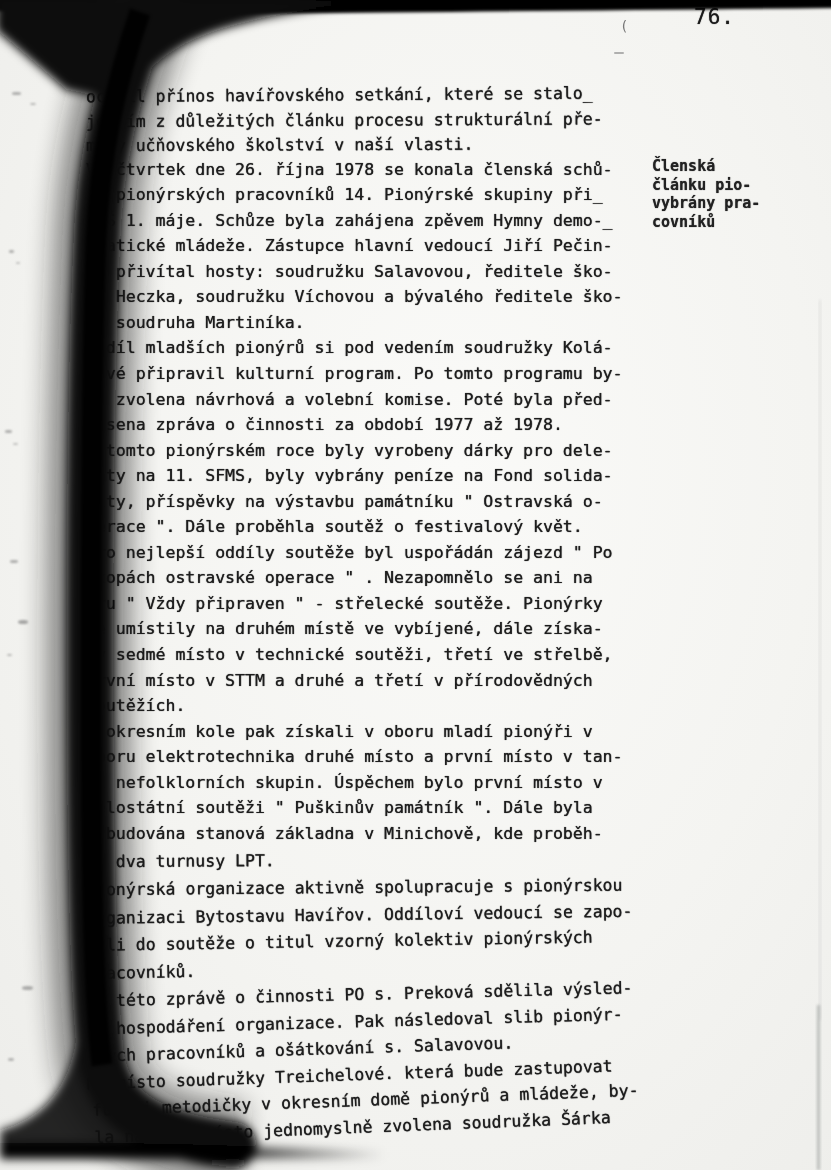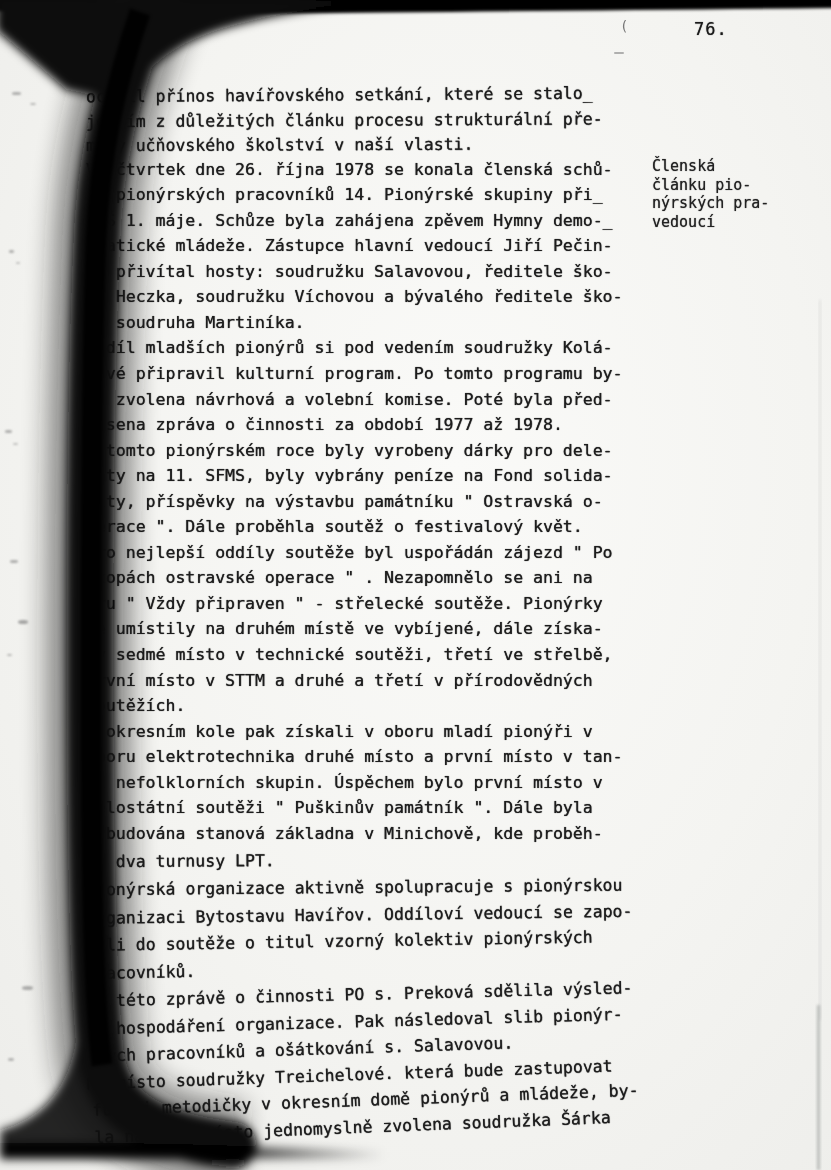--- a/index.html
+++ b/index.html
@@ -42,26 +42,27 @@
   .tline:nth-child(38){transform:rotate(-1.80deg);}
   .tline:nth-child(39){transform:rotate(-1.95deg);}
   .tline:nth-child(40){transform:rotate(-2.10deg) translateX(6px);}
   .tline:nth-child(41){transform:rotate(-2.25deg) translateX(8px);}
   
   .margin-note{
     position:absolute;left:652px;top:157px;width:160px;
     z-index:2;
     font-size:15px;color:#222;
     text-shadow:0 0 1px rgba(25,25,25,.8);
+    font-weight:bold;
   }
   .margin-note .tline{height:18.6px;line-height:18.6px;transform:none;}
   
   .page-number{
-    position:absolute;left:694px;top:19px;z-index:2;
-    font-size:17px;color:#1a1a1a;letter-spacing:1px;
+    position:absolute;left:694px;top:5px;z-index:2;
+    font-size:21px;color:#1a1a1a;letter-spacing:1px;
     text-shadow:0 0 1px rgba(25,25,25,.85);
   }
   .stray-paren{
     position:absolute;left:620px;top:18px;z-index:2;
     font-size:14px;color:#777;
   }
   .stray-dash{
     position:absolute;left:614px;top:52px;z-index:2;width:10px;height:2px;
     background:#8b8b8b;opacity:.65;border-radius:1px;
   }
@@ -120,22 +121,22 @@
       <div class="tline">ky hospodáření organizace. Pak následoval slib pionýr-</div>
       <div class="tline">ských pracovníků a ošátkování s. Salavovou.</div>
       <div class="tline">Na místo soudružky Treichelové. která bude zastupovat</div>
       <div class="tline">funkci metodičky v okresním domě pionýrů a mládeže, by-</div>
       <div class="tline">la na její místo jednomyslně zvolena soudružka Šárka</div>
     </div>
 
   <div class="margin-note">
       <div class="tline">Členská</div>
       <div class="tline">článku pio-</div>
-      <div class="tline">nýrských pra-</div>
-      <div class="tline">vedoucí</div>
+      <div class="tline">vybrány pra-</div>
+      <div class="tline">covníků</div>
     </div>
 
   <div class="page-number">76.</div>
 
   <div class="stray-paren">(</div>
   <div class="stray-dash"></div>
 
   <div class="speck" style="left:28px;top:34px;width:16px;height:4px;opacity:.25;"></div>
   <div class="speck" style="left:12px;top:92px;width:9px;height:3px;opacity:.5;"></div>
   <div class="speck" style="left:30px;top:103px;width:6px;height:2px;opacity:.45;"></div>

